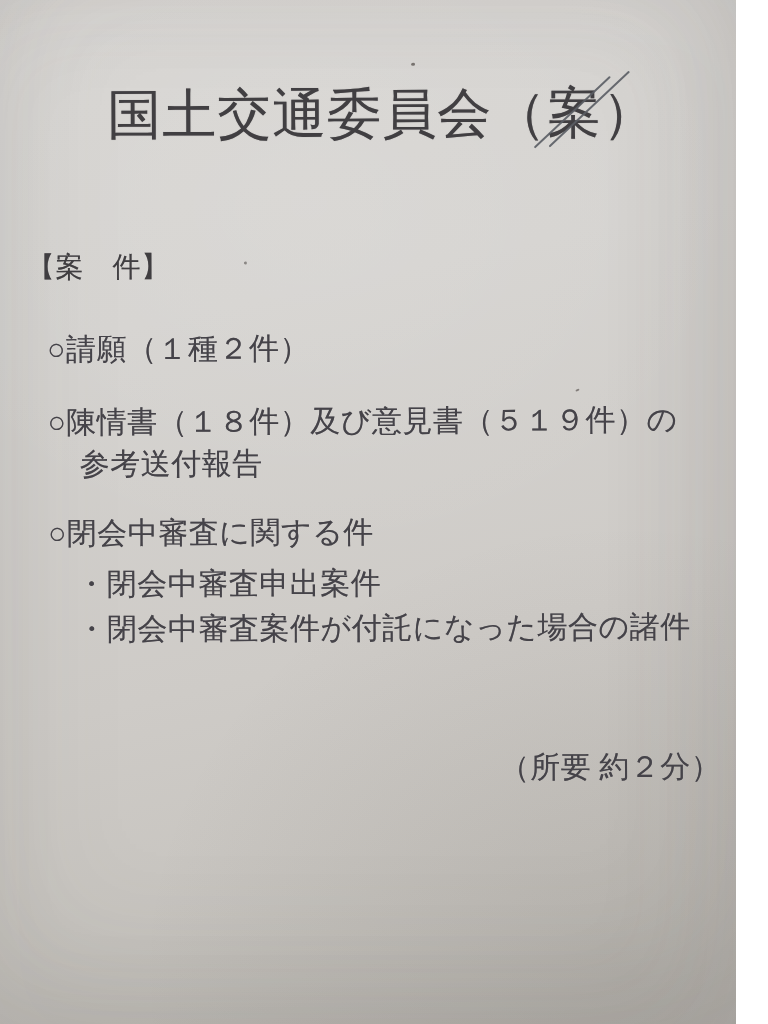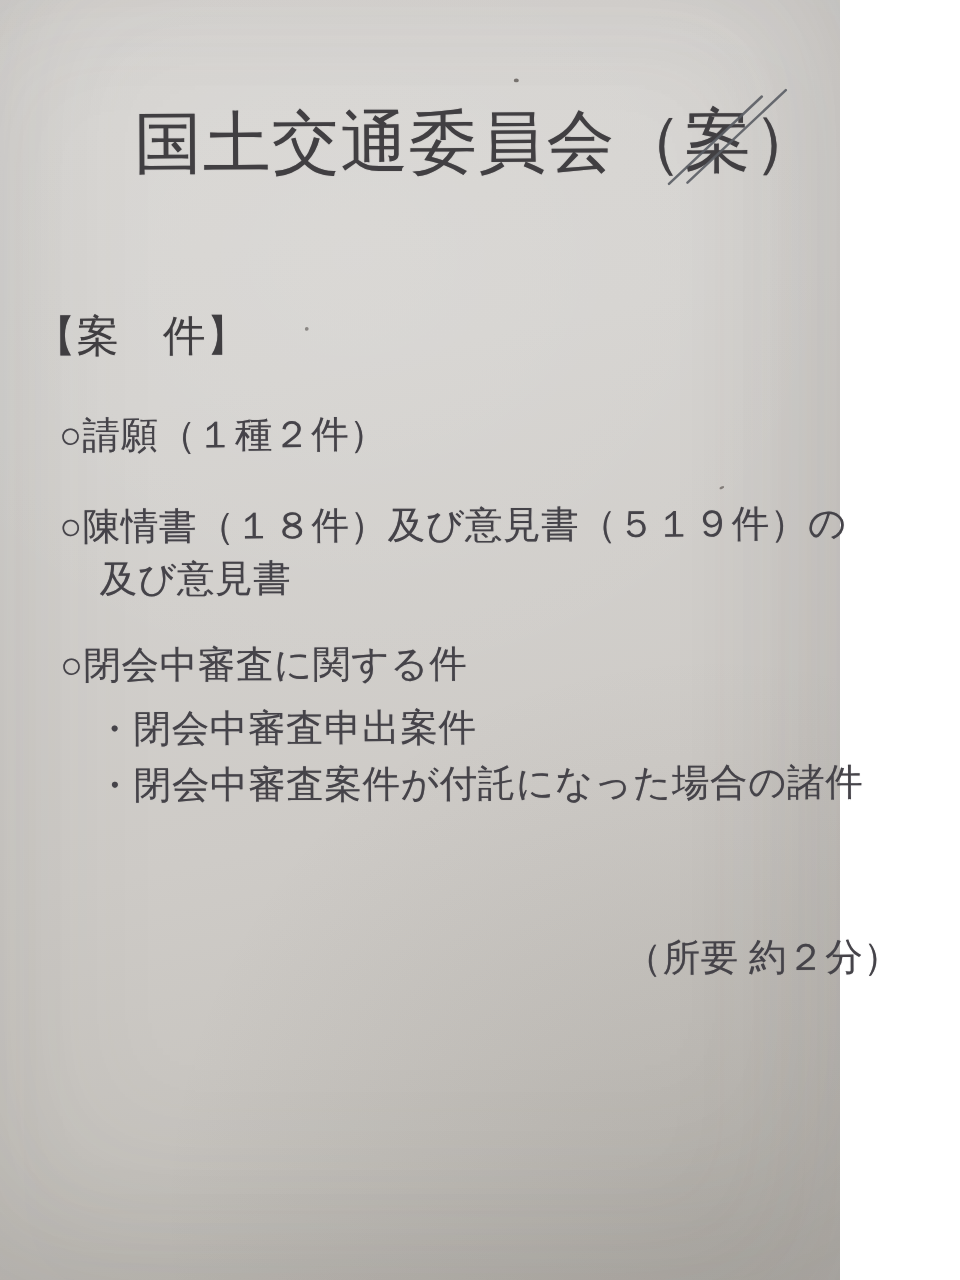--- a/index.html
+++ b/index.html
@@ -6,21 +6,21 @@
     margin: 0;
     padding: 0;
     width: 768px;
     height: 1024px;
     overflow: hidden;
     font-family: "Liberation Serif", "DejaVu Serif", serif;
   }
 
   .photo {
     position: relative;
-    width: 672px;
+    width: 736px;
     height: 1024px;
     background-image:
       radial-gradient(ellipse 95% 55% at 42% 20%, rgba(255,255,255,0.10), rgba(255,255,255,0) 65%),
       radial-gradient(ellipse 120% 80% at 85% 95%, rgba(74,68,62,0.12), rgba(74,68,62,0) 55%),
       linear-gradient(168deg, #d8d6d3 0%, #d5d3d0 30%, #cecbc7 62%, #c6c3be 85%, #c1beb9 100%);
     box-shadow:
       inset 0 -50px 130px rgba(88,82,75,0.14),
       inset -40px 0 110px rgba(88,82,75,0.08),
       inset 0 30px 90px rgba(255,255,255,0.06);
   }
@@ -73,21 +73,21 @@
     width: 110px;
     left: -13px;
     top: 22px;
     transform: rotate(-43deg);
   }
 
   .section-heading {
     position: absolute;
     top: 252px;
     left: 28px;
-    font-size: 34px;
+    font-size: 28px;
     line-height: 1;
     letter-spacing: 0.5px;
     color: #403e41;
     text-shadow: 0 0 0.6px rgba(64,62,65,0.5);
     white-space: nowrap;
   }
 
   .item {
     position: absolute;
     left: 0;
@@ -145,21 +145,21 @@
 
 <div class="photo">
   <div class="sheet">
 
     <h1 class="doc-title"><span>国土交通委員会（</span><span class="struck"><span>案</span><i class="strike-line l1"></i><i class="strike-line l2"></i></span><span>）</span></h1>
 
     <div class="section-heading">【案　件】</div>
 
     <div class="item item1"><span class="bullet">○</span><span>請願（１種２件）</span></div>
 
-    <div class="item item2 wrapped"><span class="bullet">○</span><span>陳情書（１８件）及び意見書（５１９件）の</span><br><span>及び意見書</span></div>
+    <div class="item item2 wrapped"><span class="bullet">○</span><span>陳情書（１８件）及び意見書（５１９件）の</span><br><span>参考送付報告</span></div>
 
     <div class="item item3"><span class="bullet">○</span><span>閉会中審査に関する件</span></div>
 
     <div class="sub-item sub1"><span>・</span><span>閉会中審査申出案件</span></div>
 
     <div class="sub-item sub2"><span>・</span><span>閉会中審査案件が付託になった場合の諸件</span></div>
 
     <div class="duration-note">（所要 約２分）</div>
 
     <div class="speck s1"></div>

